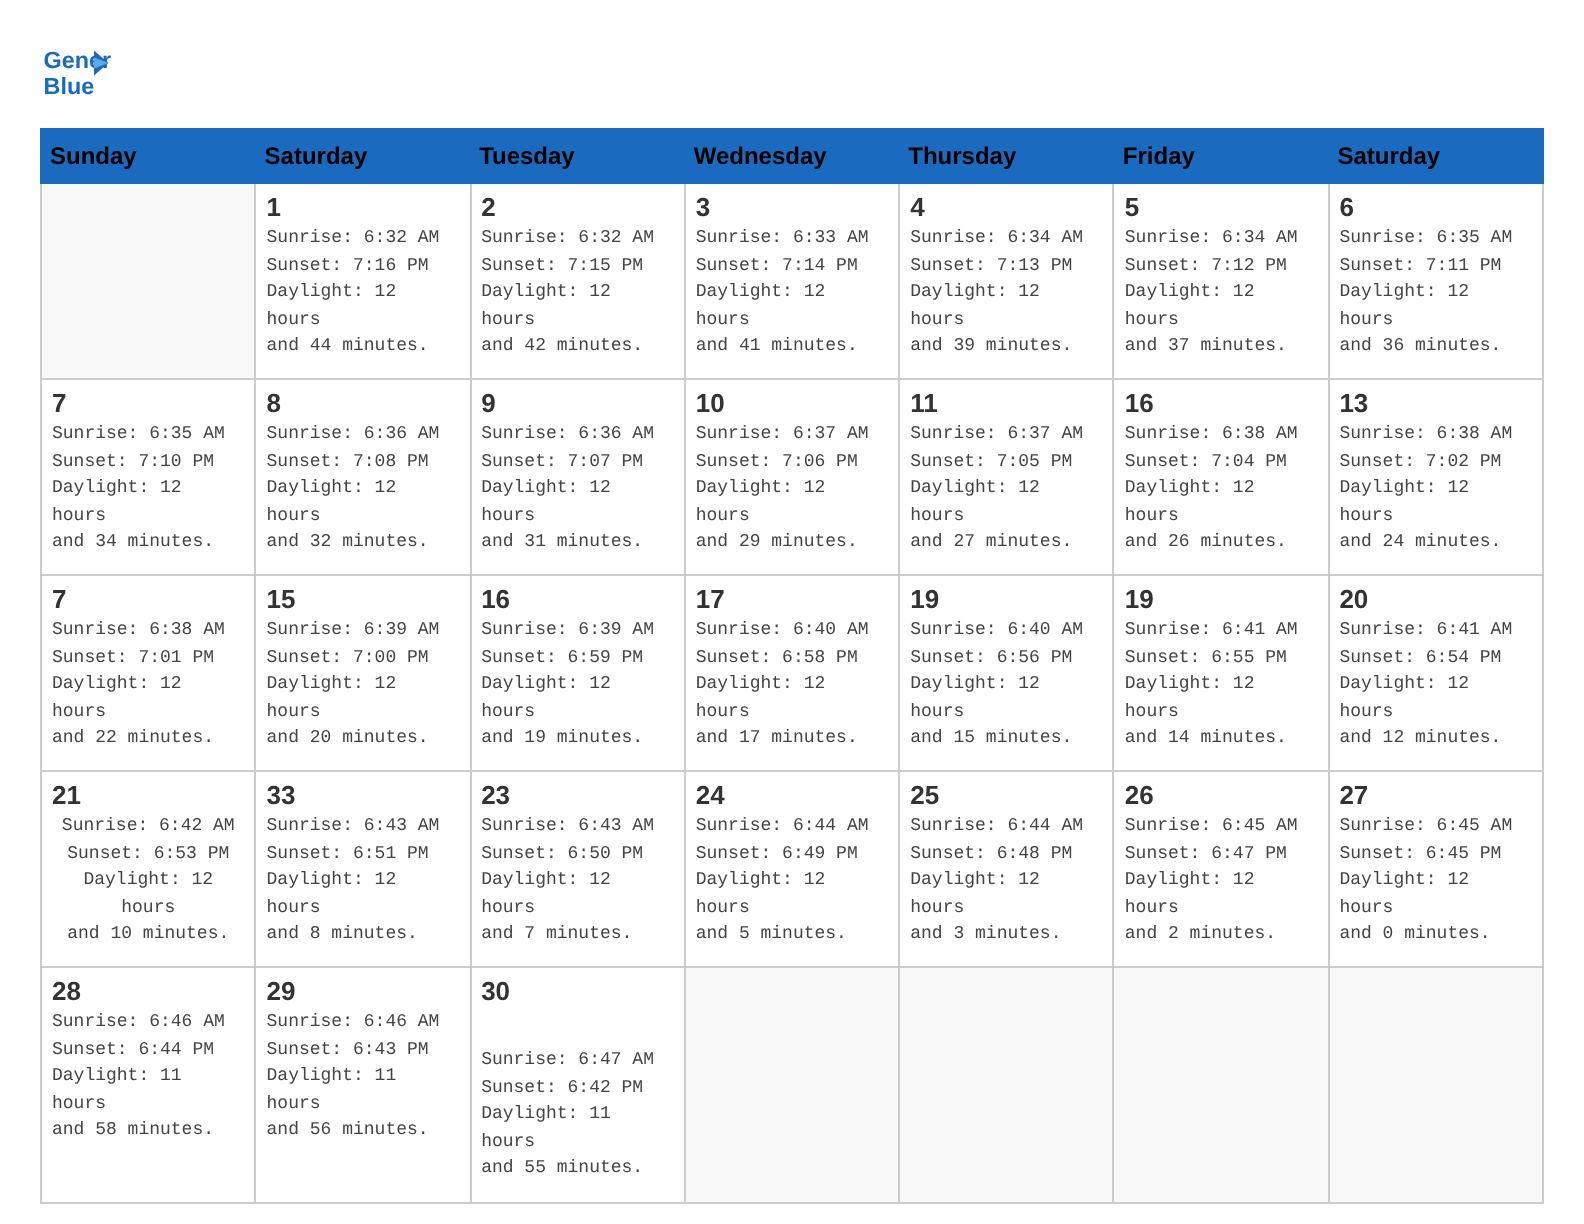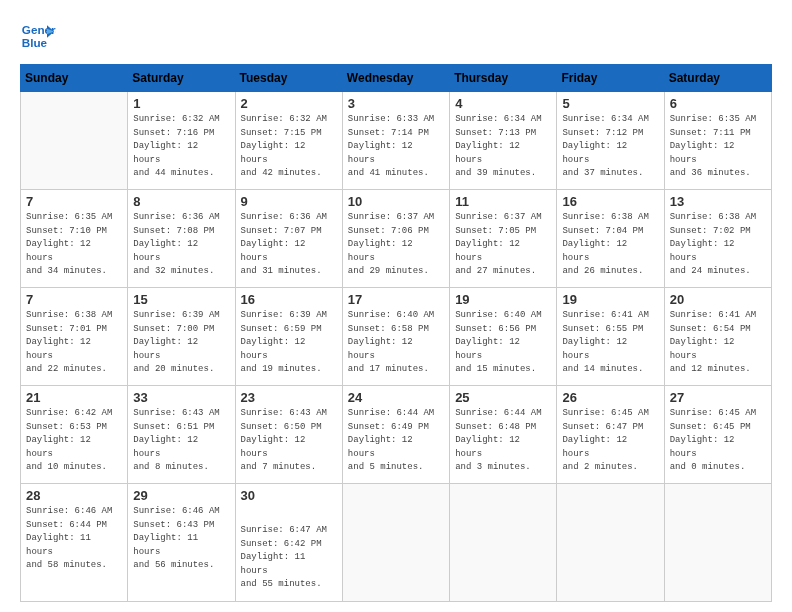--- a/index.html
+++ b/index.html
@@ -266,21 +266,21 @@
             <span class="day-num">20</span>
             <div class="day-info" style="white-space: pre-line;">Sunrise: 6:41 AM
 Sunset: 6:54 PM
 Daylight: 12 hours
 and 12 minutes.</div>
           </td>
         </tr>
         <tr>
           <td>
             <span class="day-num">21</span>
-            <div class="day-info" style="white-space: pre-line;">Sunrise: 6:42 AM
+            <div class="day-info" style="white-space: pre-line; text-align: center;">Sunrise: 6:42 AM
 Sunset: 6:53 PM
 Daylight: 12 hours
 and 10 minutes.</div>
           </td>
           <td>
             <span class="day-num">33</span>
             <div class="day-info" style="white-space: pre-line;">Sunrise: 6:43 AM
 Sunset: 6:51 PM
 Daylight: 12 hours
 and 8 minutes.</div>

